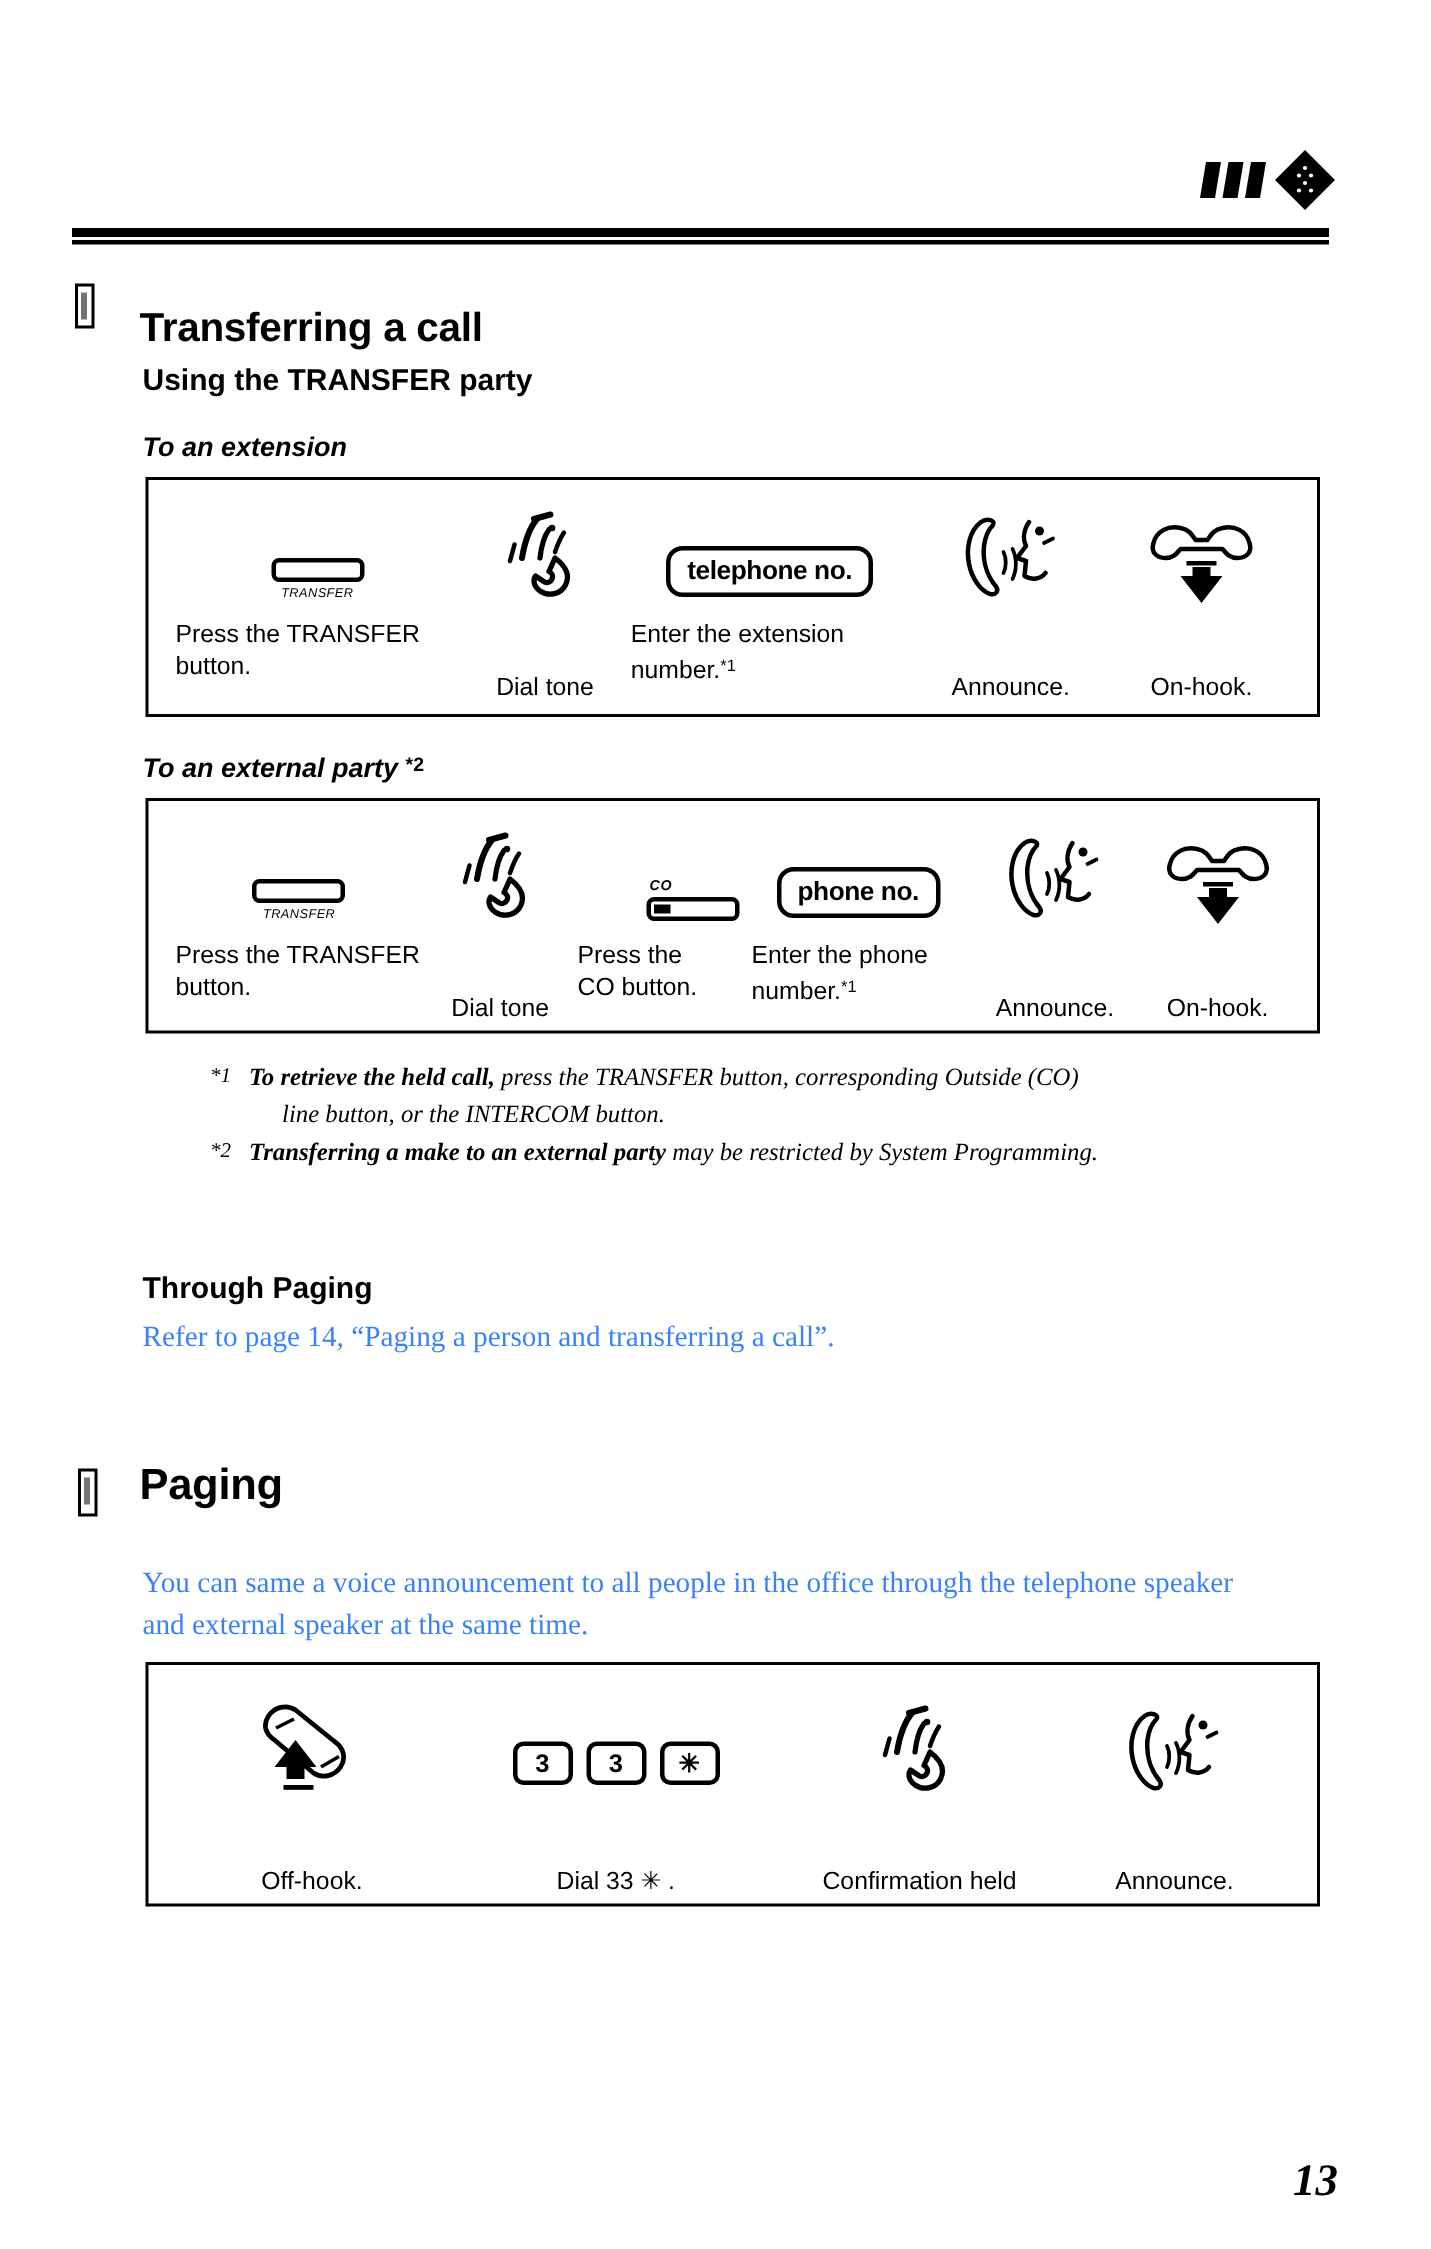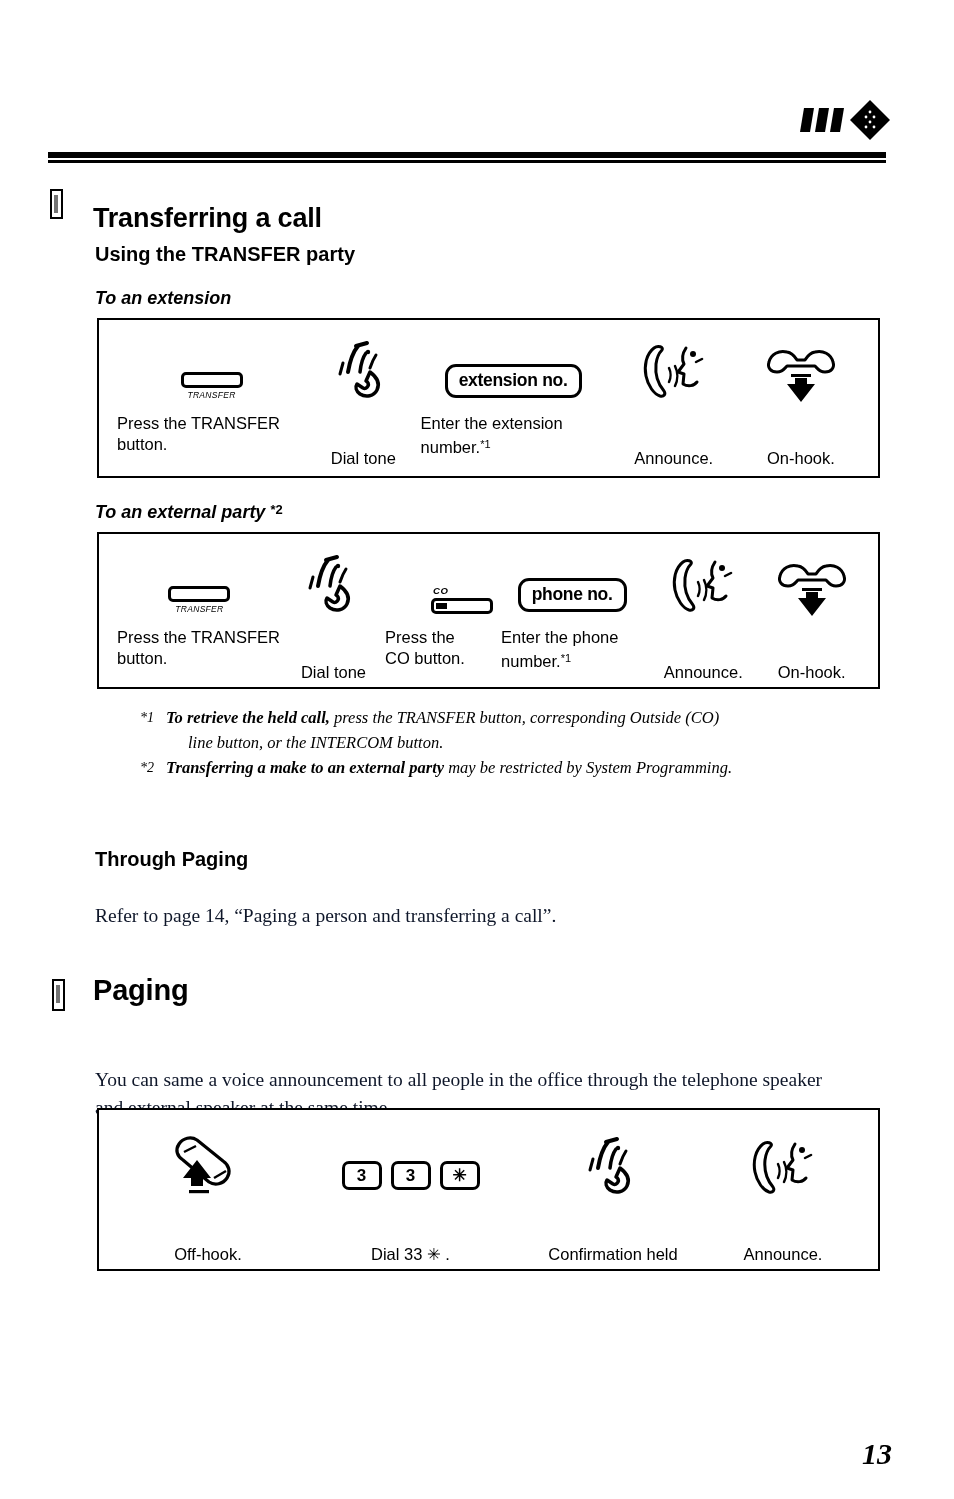--- a/index.html
+++ b/index.html
@@ -127,22 +127,21 @@
     vertical-align: 4px;
     margin-left: 5px;
   }
 
   
   .body-text {
     position: absolute;
     font-family: "Liberation Serif", serif;
     font-size: 19.5px;
     line-height: 28px;
-    color: #0f172a;
-    margin-top: 24px;
+    color: #3b82f6;
   }
   .p-refer { left: 95px; top: 878px; width: 760px; }
   .p-intro { left: 95px; top: 1042px; width: 740px; }
 
   
   .footnotes {
     position: absolute;
     left: 140px;
     top: 706px;
     width: 740px;
@@ -383,21 +382,21 @@
               <path d="M40 34 C48 40 50 46 47 52 C44 58 36 60 30 56 C26 53 25 49 27 46
                        L33 50 C35 51 37 50 38 48 C39 46 38 44 36 43 Z"></path>
             </g>
           </svg>
         </div>
         <div class="step-label center">Dial tone</div>
       </div>
 
       <div class="step s2">
         <div class="step-art">
-          <div class="pill">extension no.</div>
+          <div class="pill">telephone no.</div>
         </div>
         <div class="step-label"><span>Enter the extension
 number.</span><span class="sup">*1</span></div>
       </div>
 
       <div class="step s3">
         <div class="step-art">
           <svg width="72" height="62" viewBox="0 0 72 62">
             <path d="M16 6 C8 12 6 24 8 34 C10 44 16 52 22 54 C26 55 28 52 26 49
                      C20 42 17 32 18 22 C19 14 22 10 24 8 C26 5 20 3 16 6 Z" fill="#fff" stroke="#000" stroke-width="3" stroke-linejoin="round"></path>

